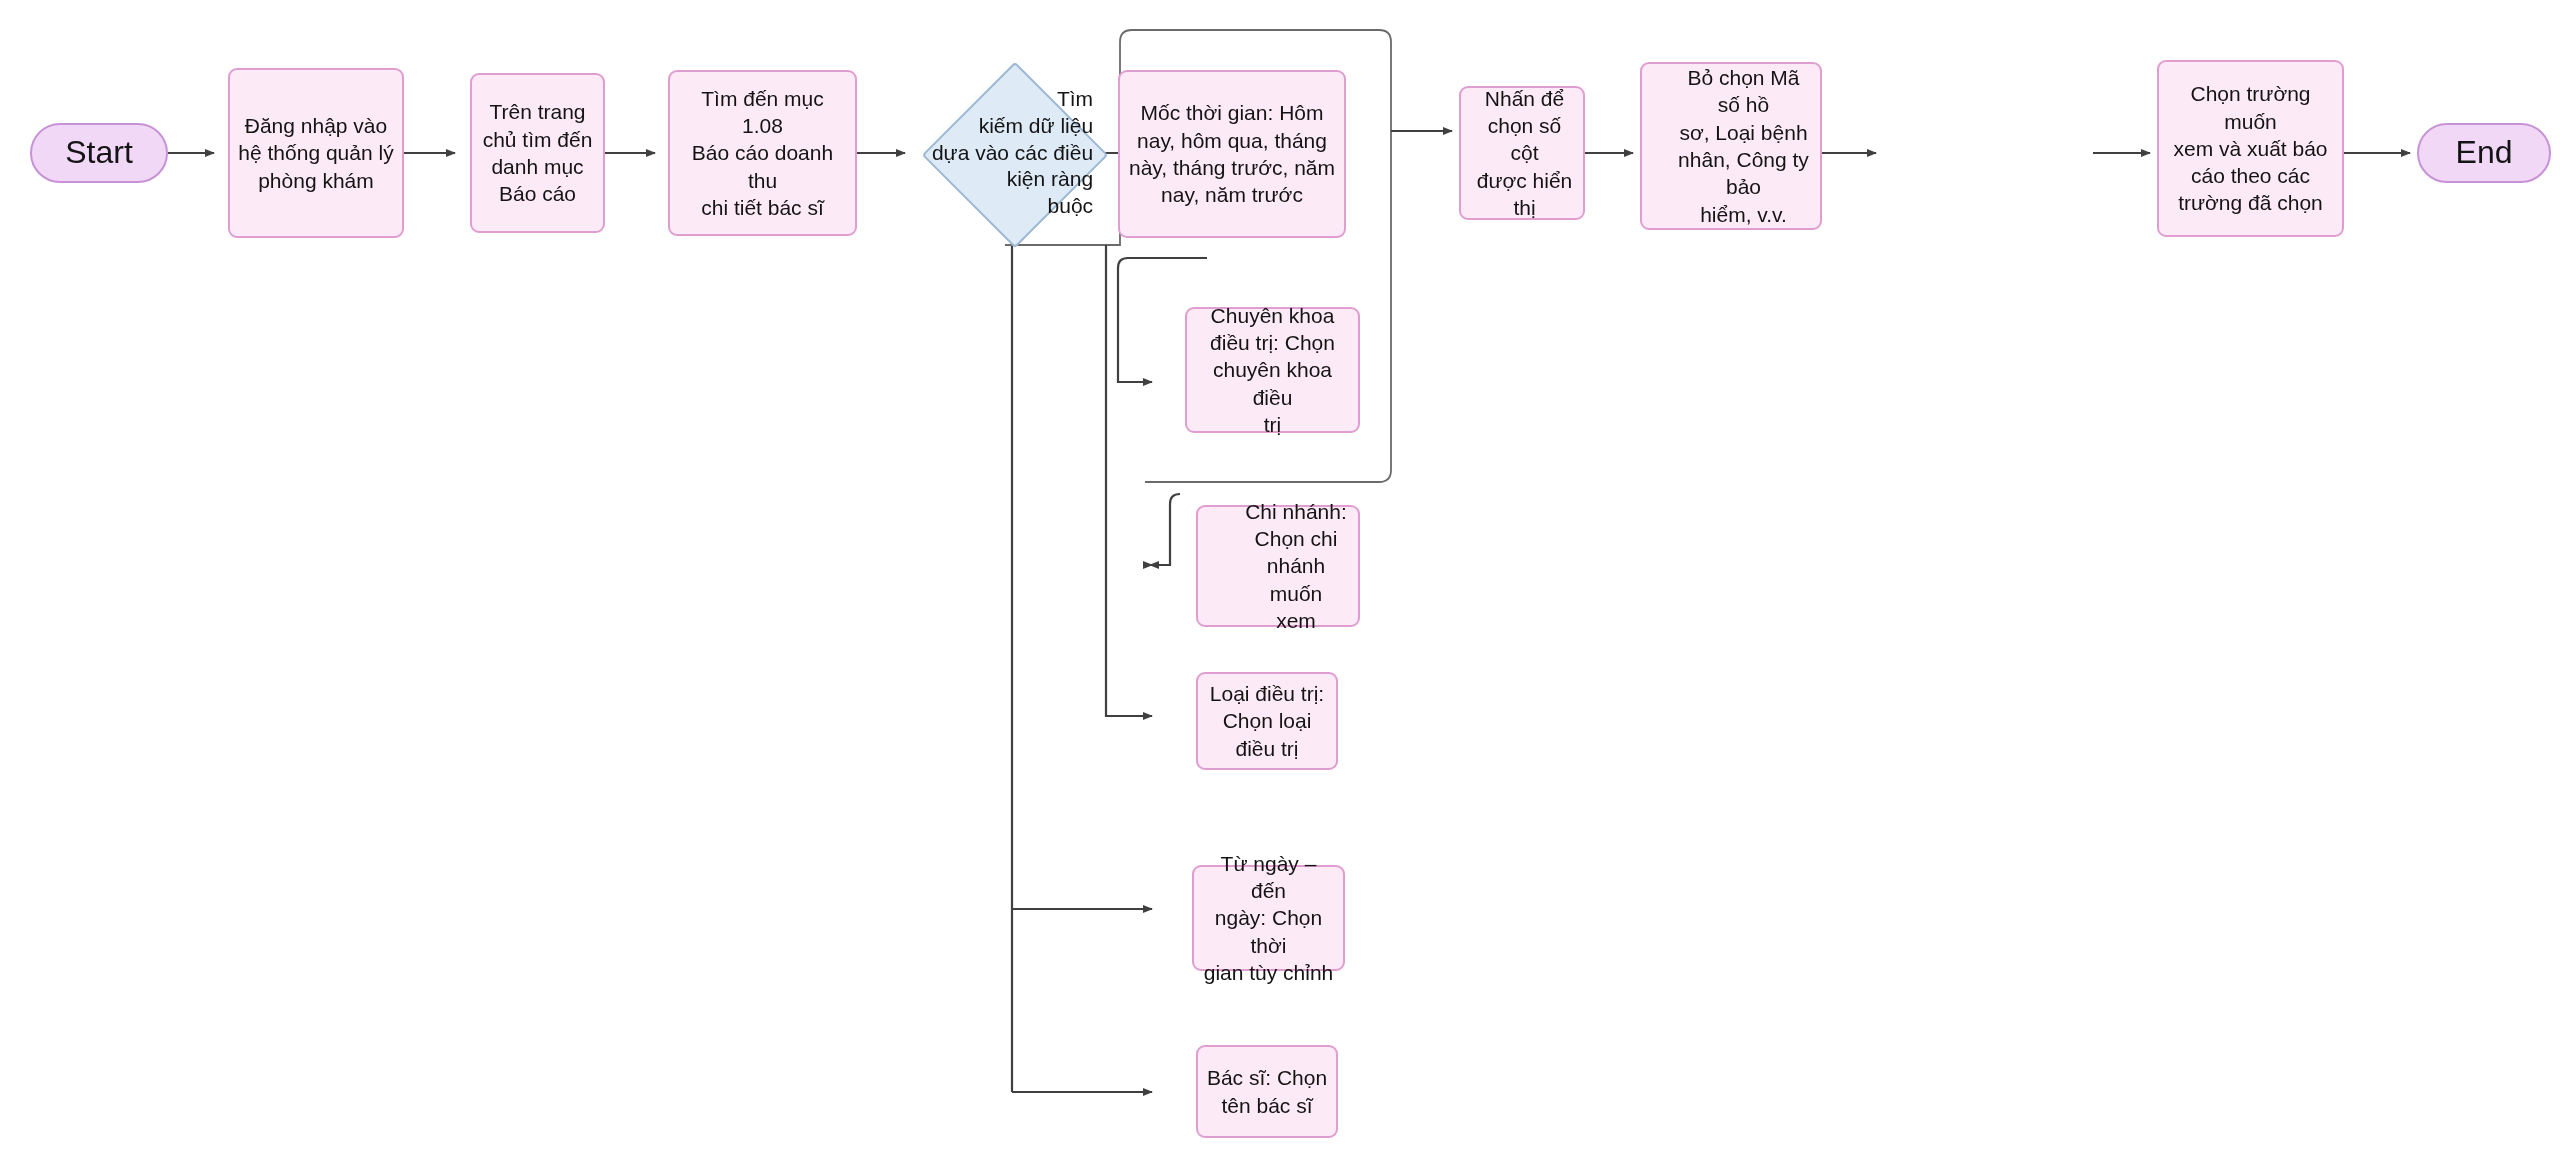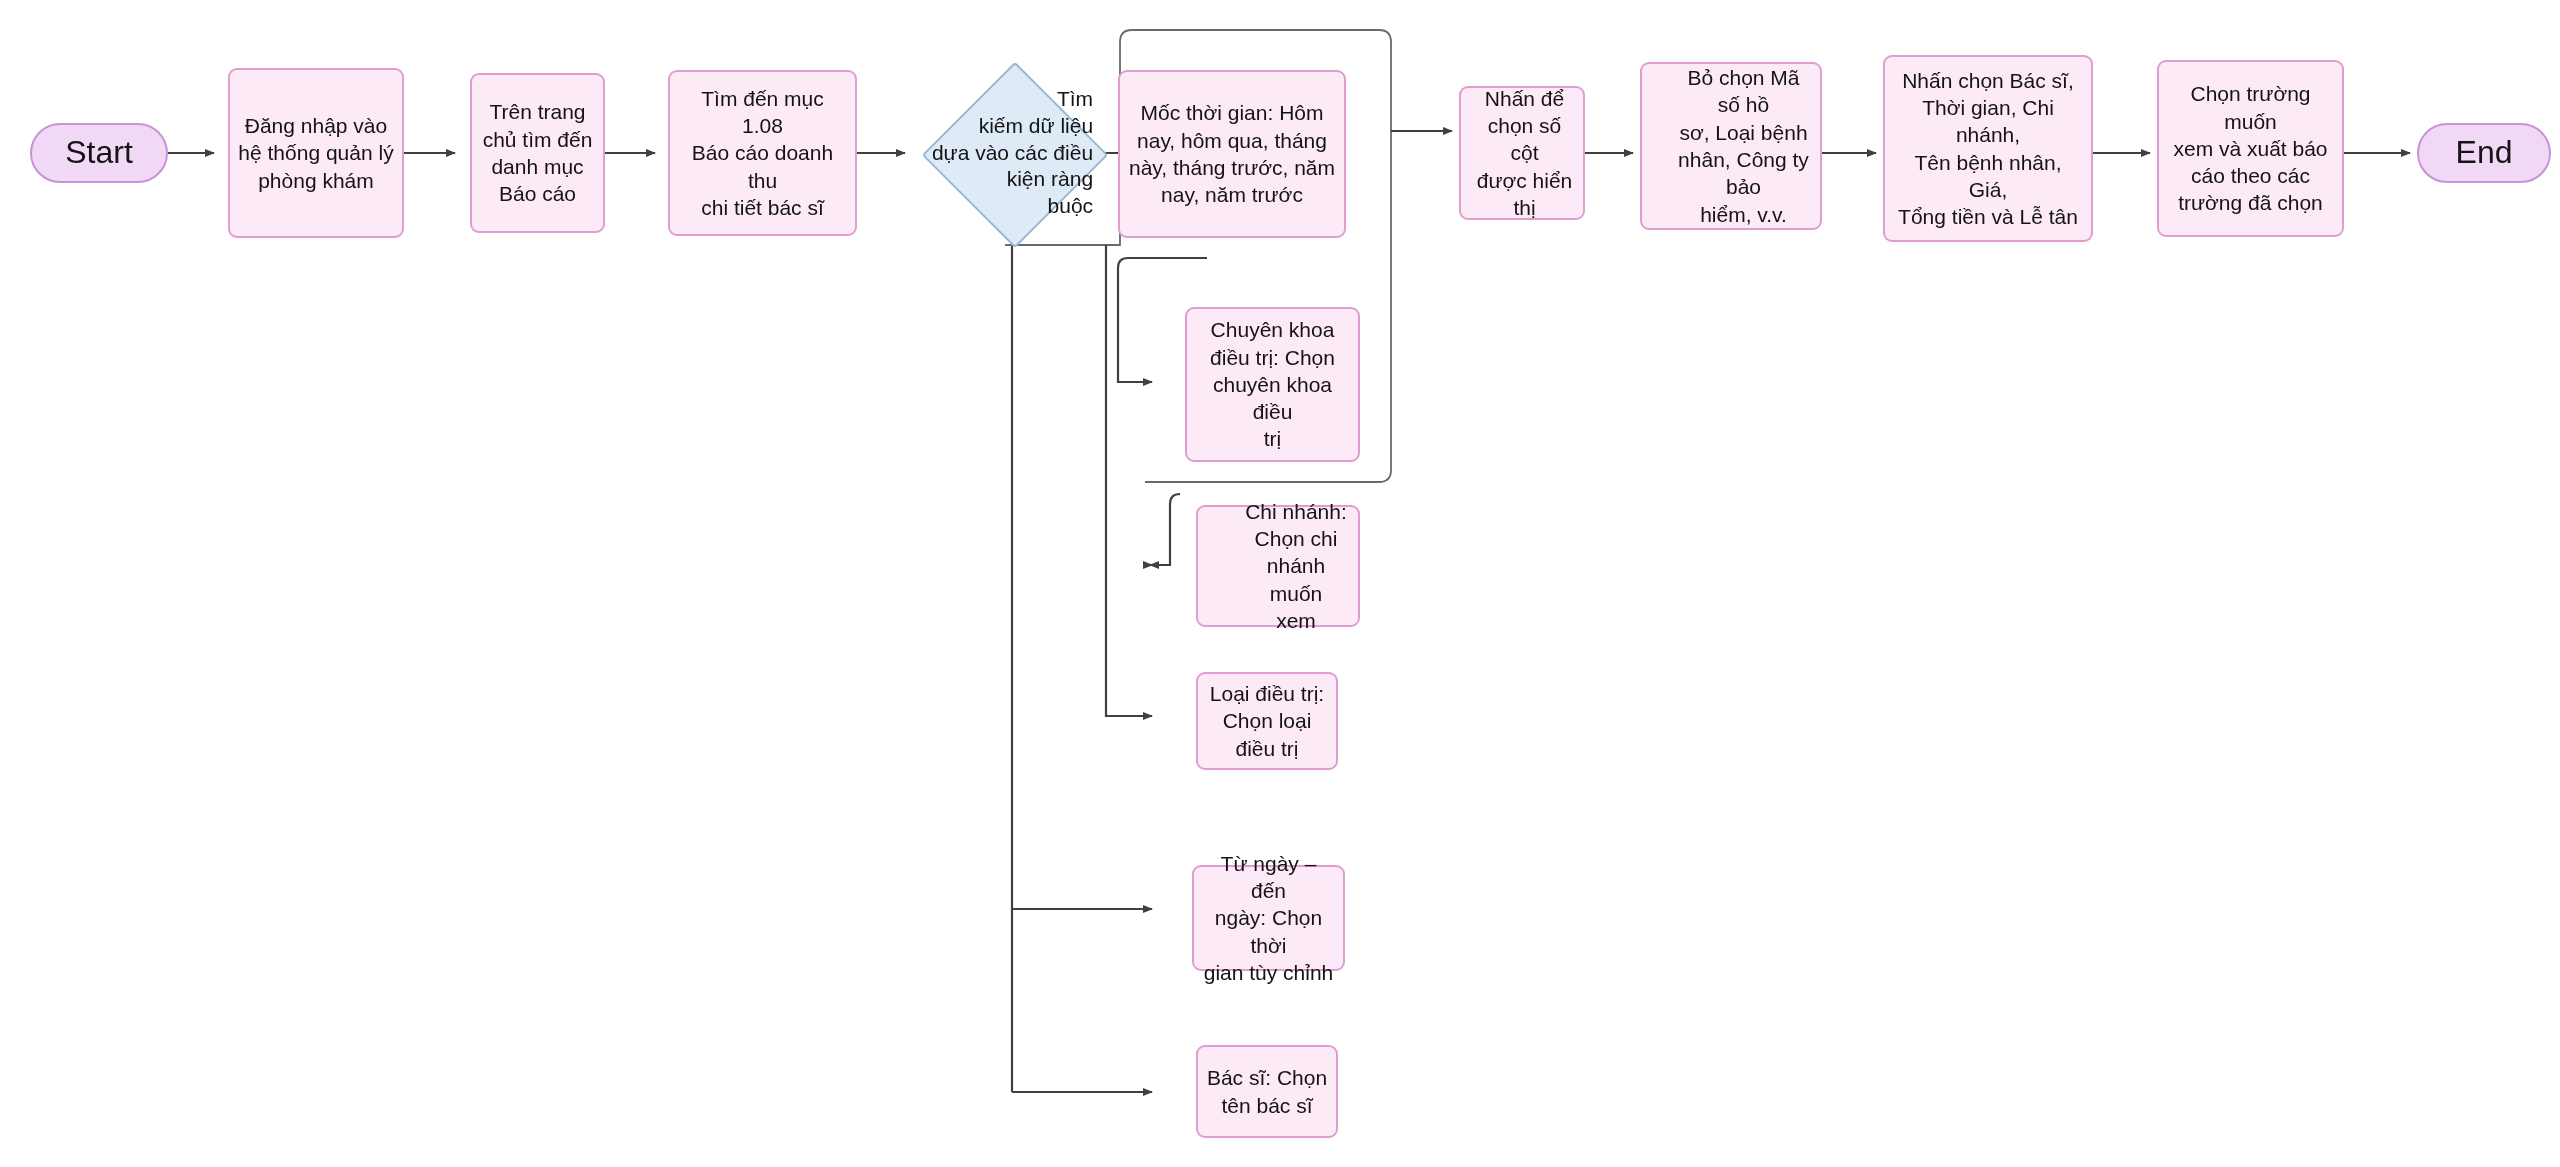--- a/index.html
+++ b/index.html
@@ -160,21 +160,21 @@
 buộc</span>
   </div>
 
   <div class="node proc" style="left:1118px; top:70px; width:228px; height:168px;">
     <span>Mốc thời gian: Hôm
 nay, hôm qua, tháng
 này, tháng trước, năm
 nay, năm trước</span>
   </div>
 
-  <div class="node proc" style="left:1185px; top:307px; width:175px; height:155px;">
+  <div class="node proc" style="left:1185px; top:307px; width:175px; height:126px;">
     <span>Chuyên khoa
 điều trị: Chọn
 chuyên khoa điều
 trị</span>
   </div>
 
   <div class="node proc" style="left:1196px; top:505px; width:164px; height:122px;padding-left:44px;">
     <span>Chi nhánh:
 Chọn chi
 nhánh muốn
@@ -204,26 +204,20 @@
 được hiển thị</span>
   </div>
 
   <div class="node proc" style="left:1640px; top:62px; width:182px; height:168px;padding-left:33px;">
     <span>Bỏ chọn Mã số hồ
 sơ, Loại bệnh
 nhân, Công ty bảo
 hiểm, v.v.</span>
   </div>
 
-  <div class="node proc" style="left:1883px; top:55px; width:210px; height:187px;">
-    <span>Nhấn chọn Bác sĩ,
-Thời gian, Chi nhánh,
-Tên bệnh nhân, Giá,
-Tổng tiền và Lễ tân</span>
-  </div>
 
   <div class="node proc" style="left:2157px; top:60px; width:187px; height:177px;">
     <span>Chọn trường muốn
 xem và xuất báo
 cáo theo các
 trường đã chọn</span>
   </div>
 
   <div class="node term" style="left:2417px; top:123px; width:134px; height:60px;">
     <span>End</span>

